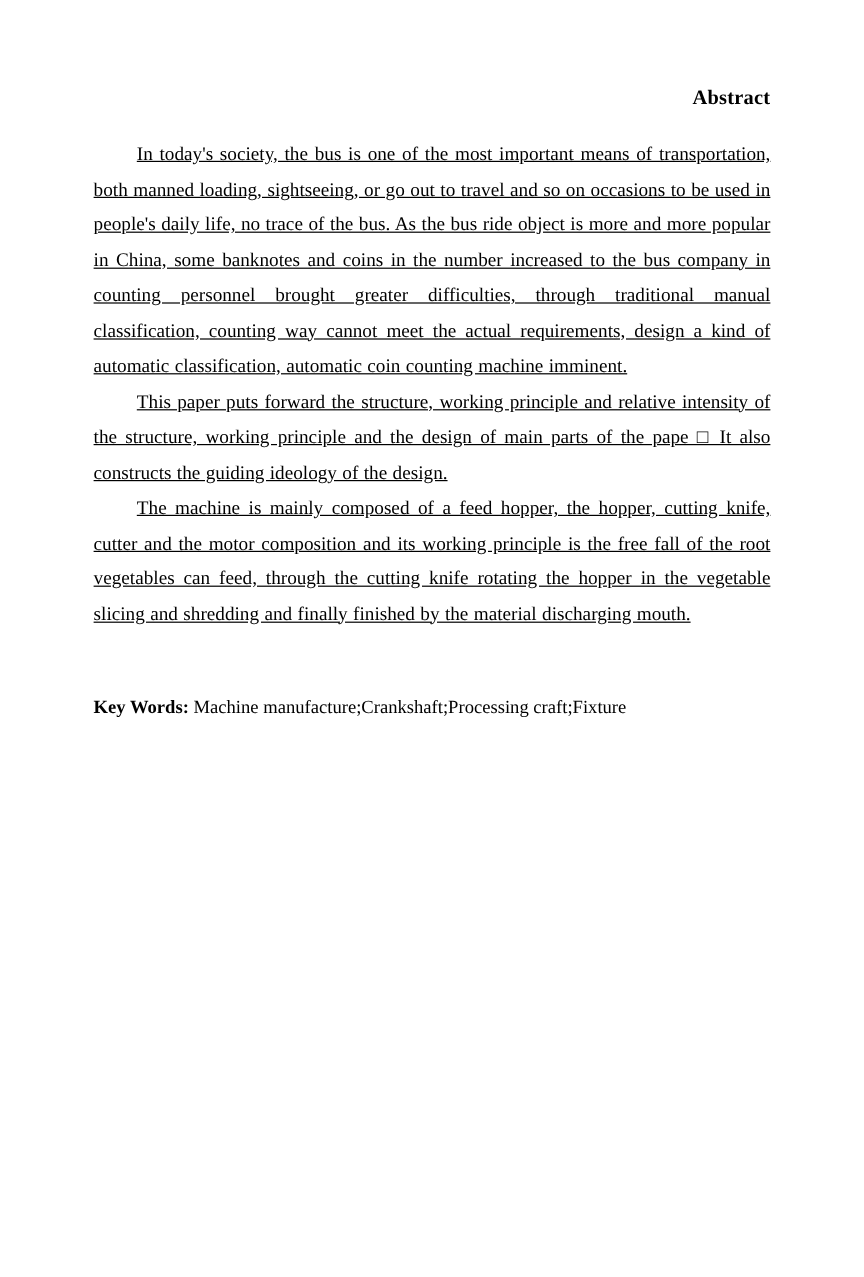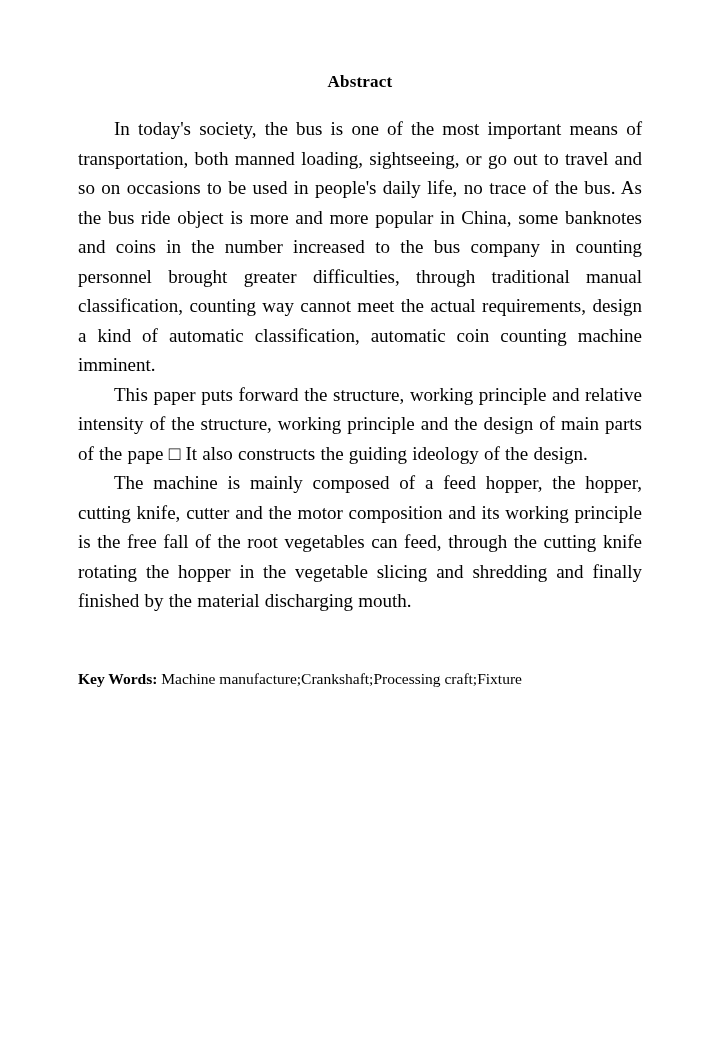--- a/index.html
+++ b/index.html
@@ -15,33 +15,34 @@
     overflow: hidden;
   }
   .page {
     box-sizing: border-box;
     width: 720px;
     height: 1064px;
     padding: 72px 78px 0 78px;
     background: #ffffff;
   }
   .doc-title {
-    text-align: center;
+    text-align: right;
     font-weight: bold;
     font-size: 17px;
     margin: 0 0 22px 0;
     letter-spacing: 0.2px;
   }
   .para {
-    font-size: 19px;
+    font-size: 16px;
     line-height: 29.5px;
     text-align: justify;
     text-indent: 36px;
     margin: 0;
     word-spacing: 0.5px;
+    text-decoration: underline;
   }
   .keywords-line {
     margin-top: 48px;
     font-size: 15.5px;
     line-height: 29.5px;
   }
   .keywords-label {
     font-weight: bold;
   }
 </style>

